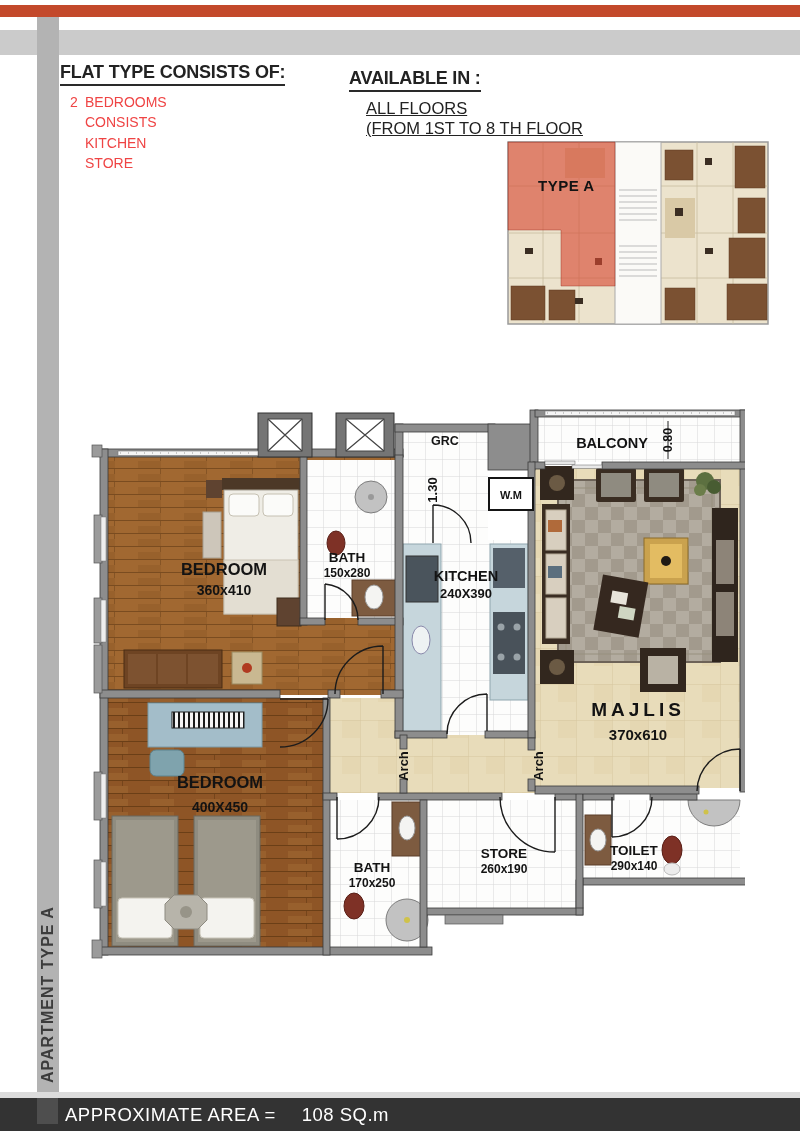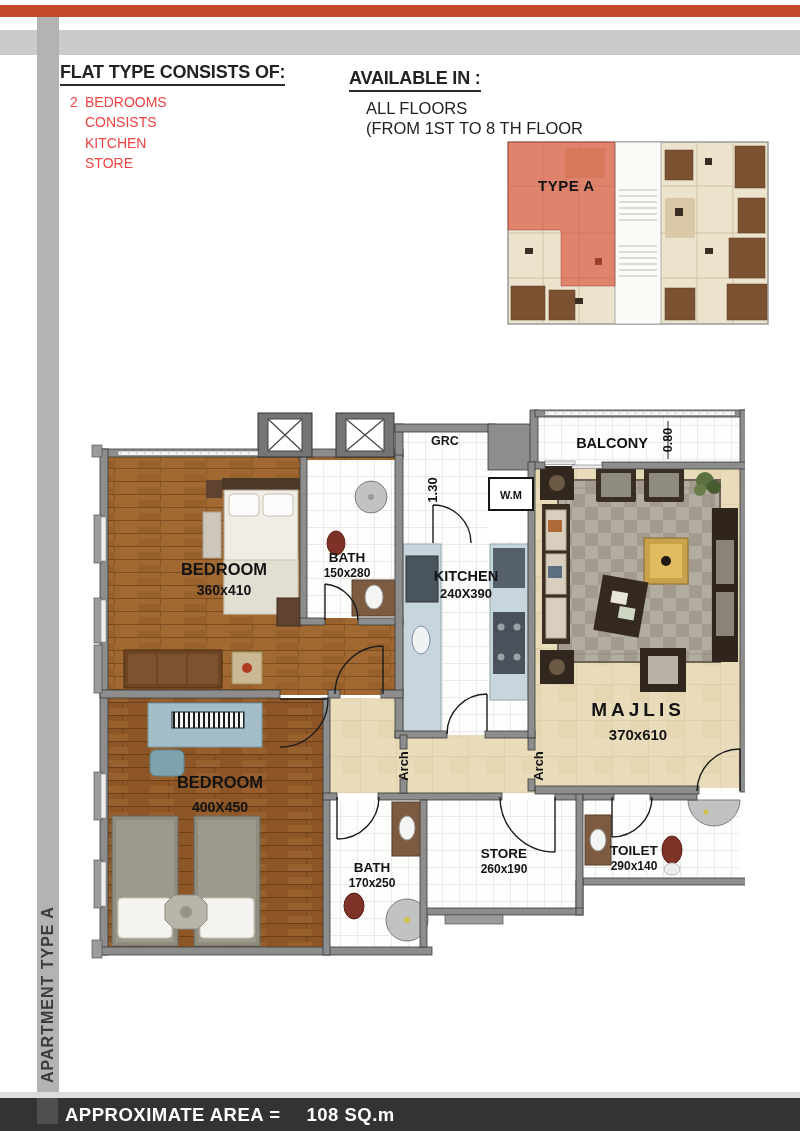--- a/index.html
+++ b/index.html
@@ -13,28 +13,28 @@
       writing-mode:vertical-rl;transform:rotate(180deg);
       font-size:16px;font-weight:bold;color:#3c3c3c;letter-spacing:1px;white-space:nowrap;}
   .consists{position:absolute;left:60px;top:62px;}
   .blk-title{font-size:18px;font-weight:bold;color:#222;border-bottom:2px solid #2a2a2a;
       padding-bottom:1px;letter-spacing:-0.2px;display:inline-block;}
   .consists-items{margin-top:6px;padding-left:10px;}
   .c-row{font-size:14px;color:#ef4444;line-height:20.3px;}
   .c-row .num{display:inline-block;width:15px;}
   .available{position:absolute;left:349px;top:68px;}
   .available-lines{margin-top:6px;padding-left:17px;}
-  .a-row{font-size:16.5px;color:#222;line-height:20.3px;}
+  .a-row{font-size:16.5px;color:#222;line-height:20.3px;text-decoration:underline;}
   .miniplan{position:absolute;left:505px;top:138px;}
   .plan{position:absolute;left:85px;top:405px;}
   svg text{font-family:"Liberation Sans",sans-serif;font-weight:bold;fill:#131313;}
   .footer-strip{position:absolute;left:0;top:1092px;width:800px;height:6px;background:#dcdcdc;}
   .footer{position:absolute;left:0;top:1098px;width:800px;height:33px;background:#333333;
       color:#fff;font-size:18.5px;letter-spacing:0.5px;line-height:33px;}
-  .footer .txt{padding-left:65px;font-weight:bold;}
+  .footer .txt{padding-left:65px;}
   .footer .val{margin-left:26px;}
   .footer-sidebar{position:absolute;left:37px;top:1098px;width:21px;height:26px;background:#4e4e4e;}
 </style>
 </head>
 <body>
 
 <div class="page">
 
   <div class="bar-accent"></div>
   <div class="bar-gray"></div>

